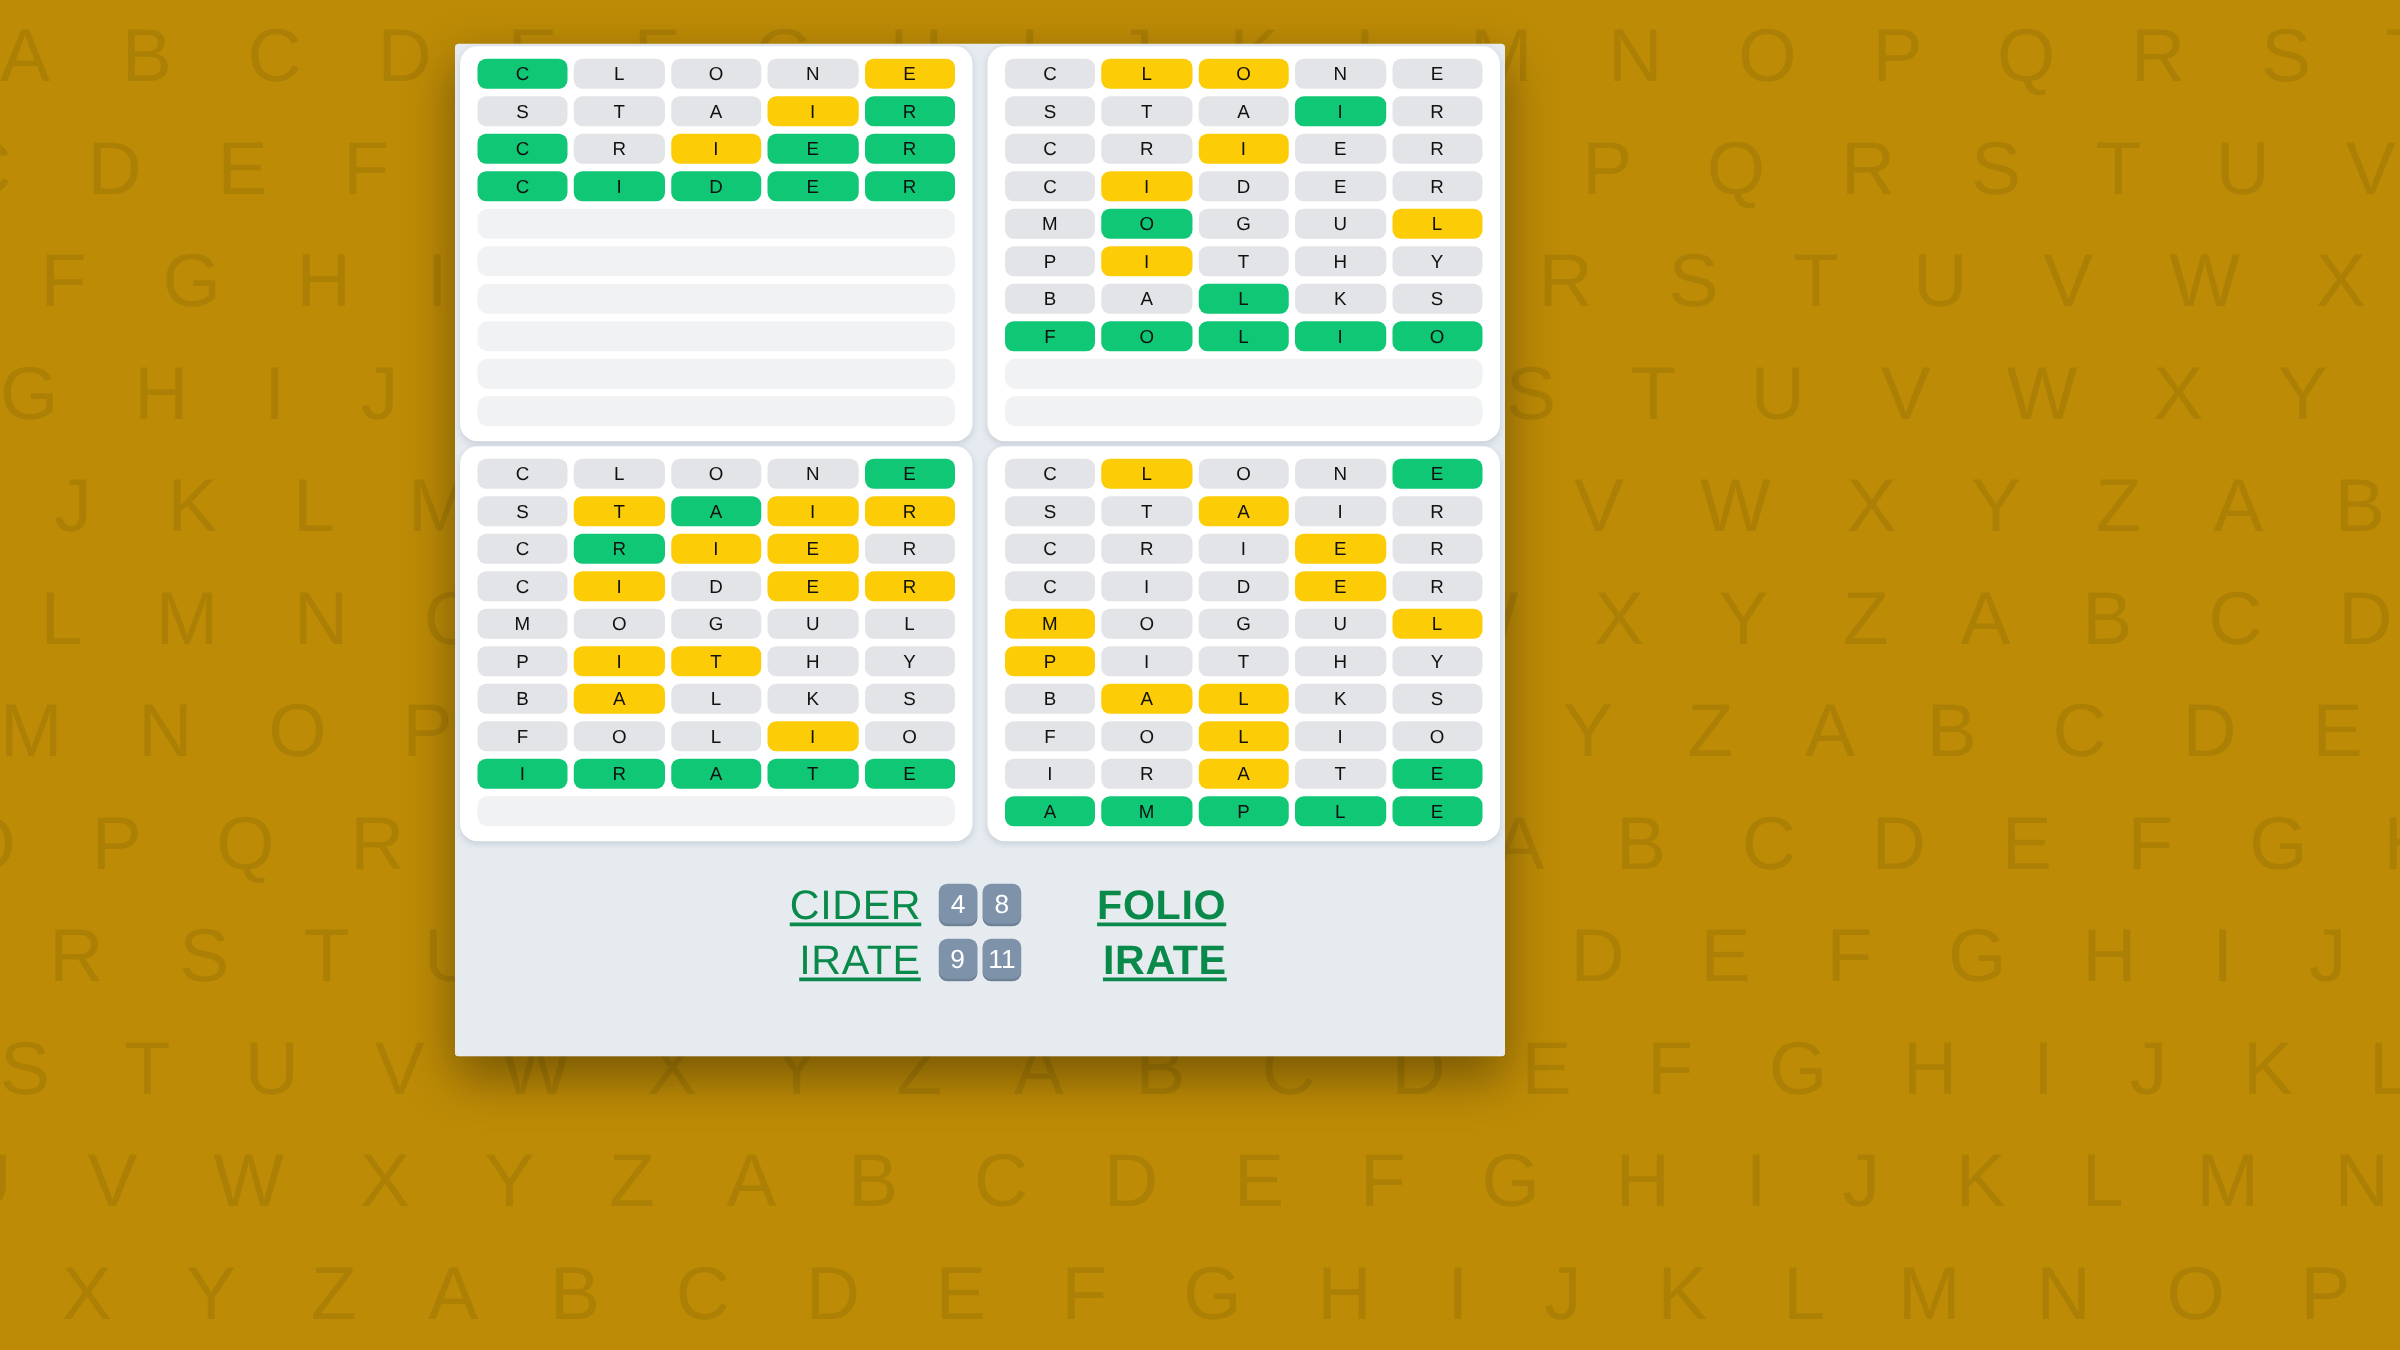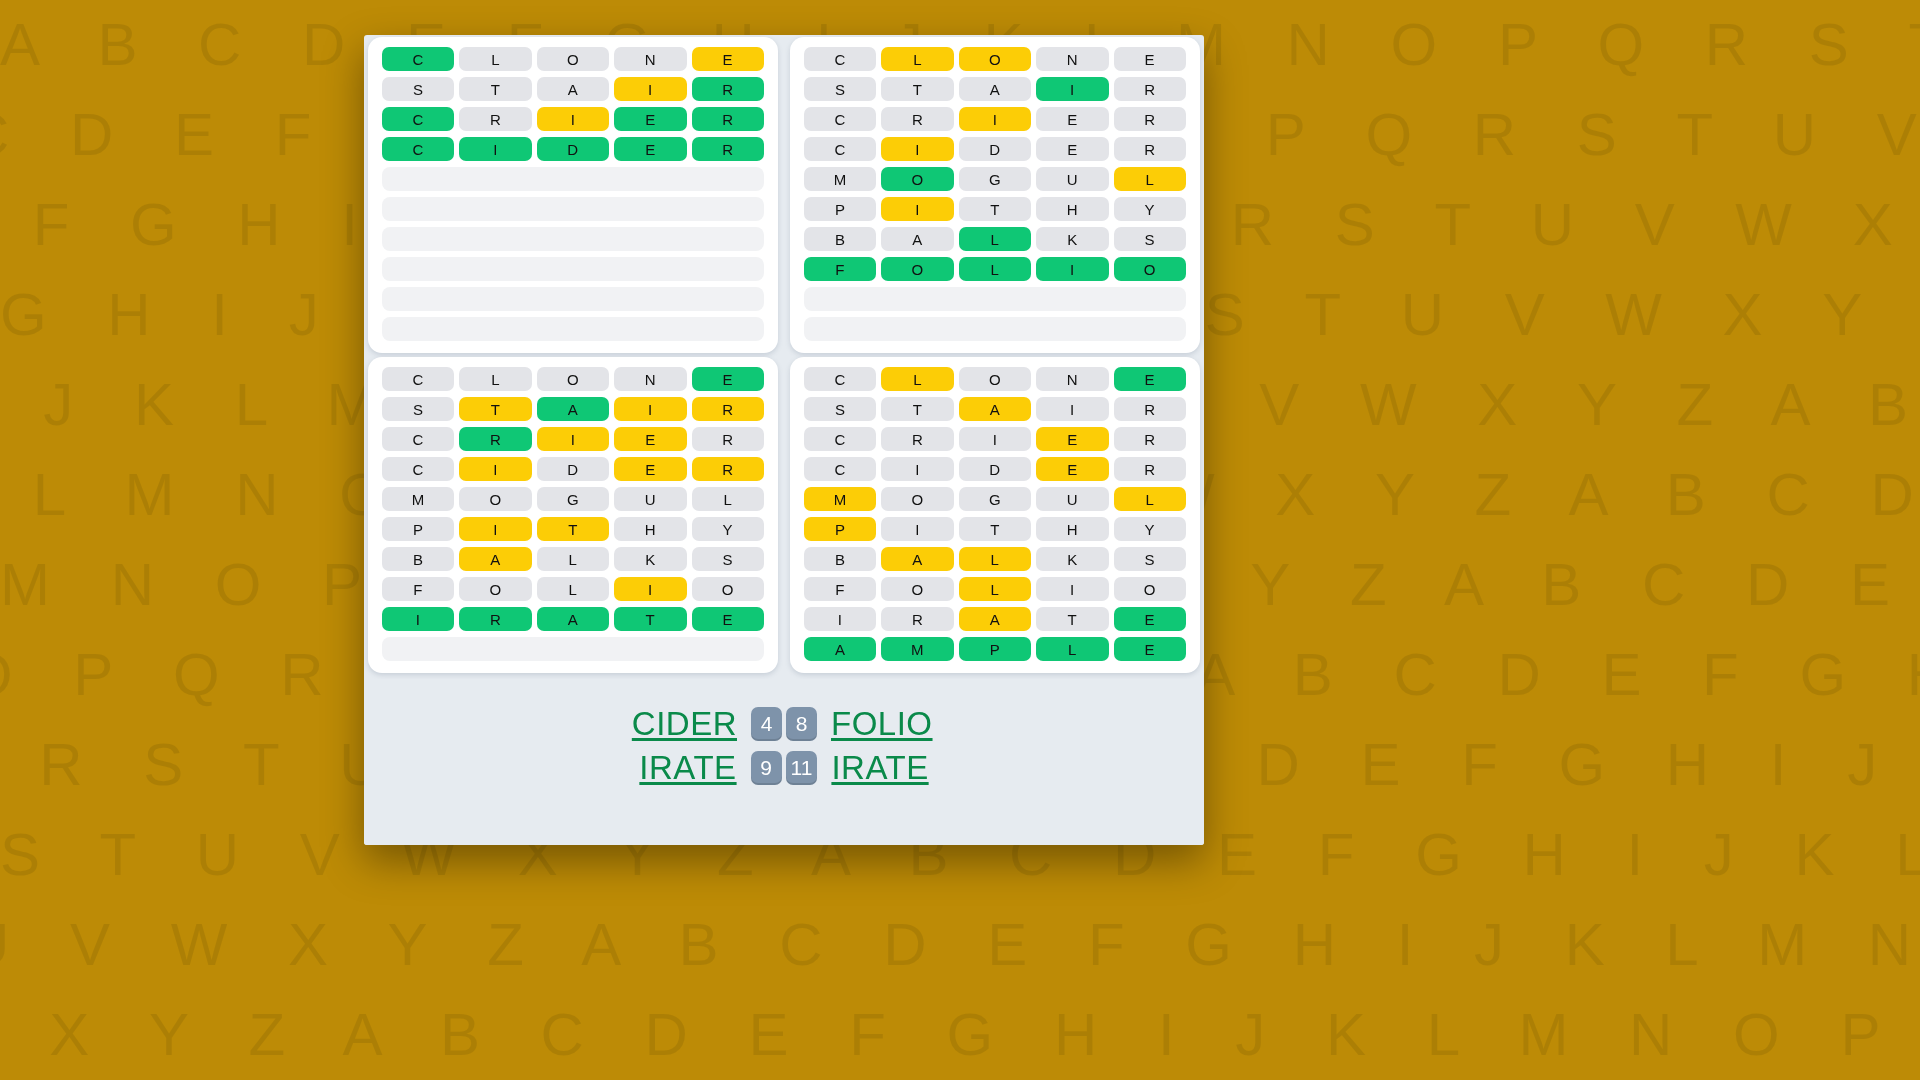--- a/index.html
+++ b/index.html
@@ -114,21 +114,21 @@
     font-size: 33px;
     color: #0a8a4a;
     text-decoration: underline;
     text-underline-offset: 3px;
     font-weight: 400;
     letter-spacing: 0.5px;
     min-width: 150px;
     text-align: center;
   }
   .fword.left  { text-align: right; }
-  .fword.right { text-align: left; }
+  .fword.right { text-align: right; font-weight: bold; }
   .badges { display: flex; gap: 4px; }
   .badge {
     background: #7e93aa;
     color: #ffffff;
     border-radius: 7px;
     min-width: 31px;
     height: 34px;
     padding: 0 5px;
     font-size: 21px;
     display: flex;

